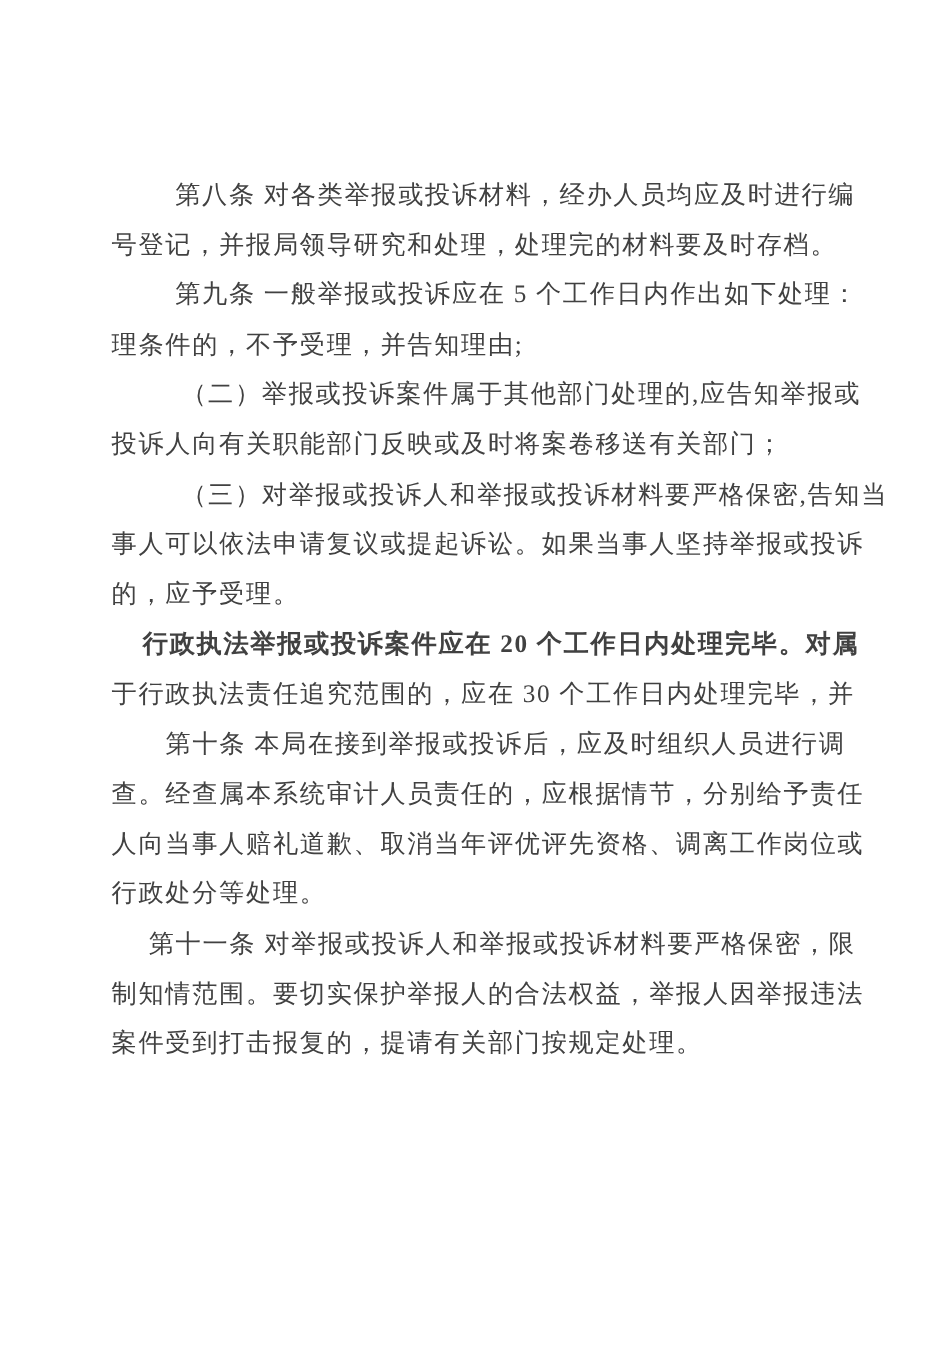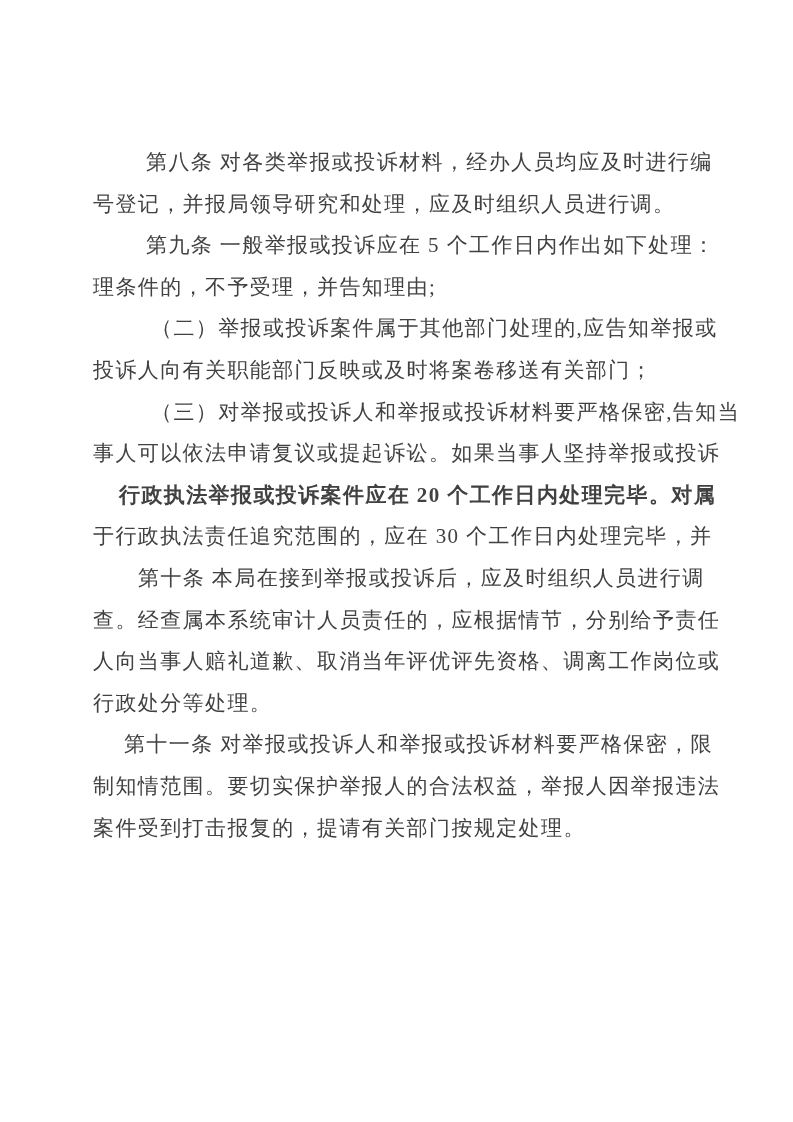--- a/index.html
+++ b/index.html
@@ -35,35 +35,36 @@
     font-weight: 400;
   }
 </style>
 </head>
 <body>
 
 <div class="page" style="background: rgb(255, 255, 255); color: rgb(65, 65, 65);">
   <div class="doc-body">
       <div class="paragraph">
         <div class="text-line" style="padding-left: 53px;">第八条 对各类举报或投诉材料，经办人员均应及时进行编</div>
-        <div class="text-line">号登记，并报局领导研究和处理，应及时组织人员进行调。</div>
+        <div class="text-line">号登记，并报局领导研究和处理，处理完的材料要及时存档。</div>
       </div>
       <div class="paragraph">
         <div class="text-line" style="padding-left: 53px;">第九条 一般举报或投诉应在 5 个工作日内作出如下处理：</div>
       </div>
       <div class="paragraph">
         <div class="text-line">理条件的，不予受理，并告知理由;</div>
       </div>
       <div class="paragraph">
         <div class="text-line" style="padding-left: 58px;">（二）举报或投诉案件属于其他部门处理的,应告知举报或</div>
         <div class="text-line">投诉人向有关职能部门反映或及时将案卷移送有关部门；</div>
       </div>
       <div class="paragraph">
         <div class="text-line" style="padding-left: 58px;">（三）对举报或投诉人和举报或投诉材料要严格保密,告知当</div>
         <div class="text-line">事人可以依法申请复议或提起诉讼。如果当事人坚持举报或投诉</div>
+        <div class="text-line">的，应予受理。</div>
       </div>
       <div class="paragraph">
         <div class="text-line" style="padding-left: 26px; font-weight: bold;">行政执法举报或投诉案件应在 20 个工作日内处理完毕。对属</div>
         <div class="text-line">于行政执法责任追究范围的，应在 30 个工作日内处理完毕，并</div>
       </div>
       <div class="paragraph">
         <div class="text-line" style="padding-left: 45px; font-family: Liberation Serif, serif;">第十条 本局在接到举报或投诉后，应及时组织人员进行调</div>
         <div class="text-line">查。经查属本系统审计人员责任的，应根据情节，分别给予责任</div>
         <div class="text-line">人向当事人赔礼道歉、取消当年评优评先资格、调离工作岗位或</div>
         <div class="text-line">行政处分等处理。</div>

